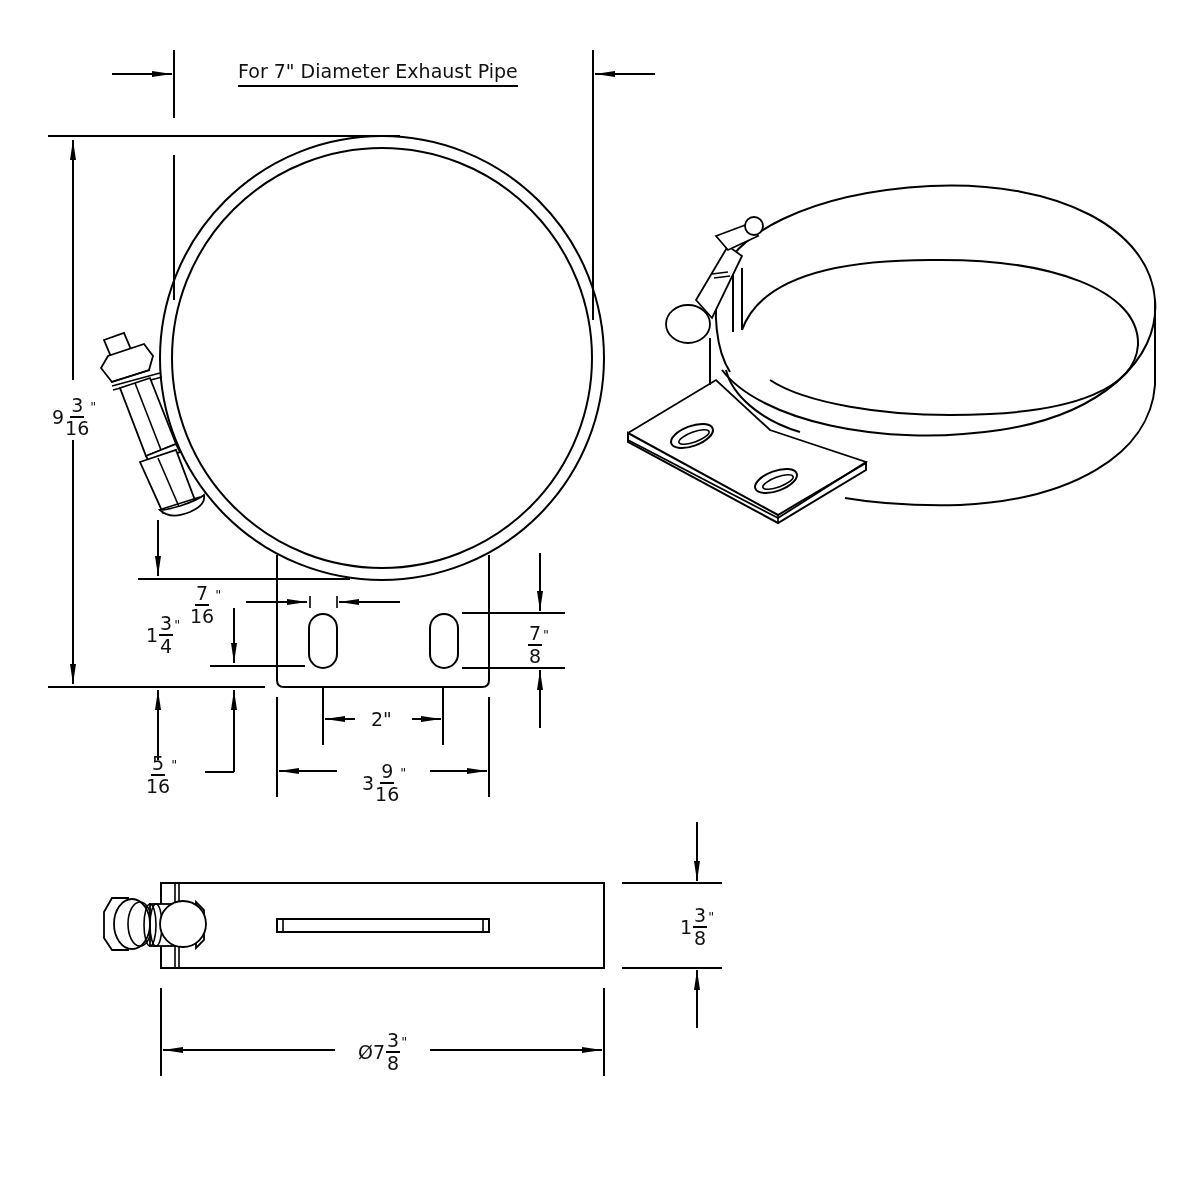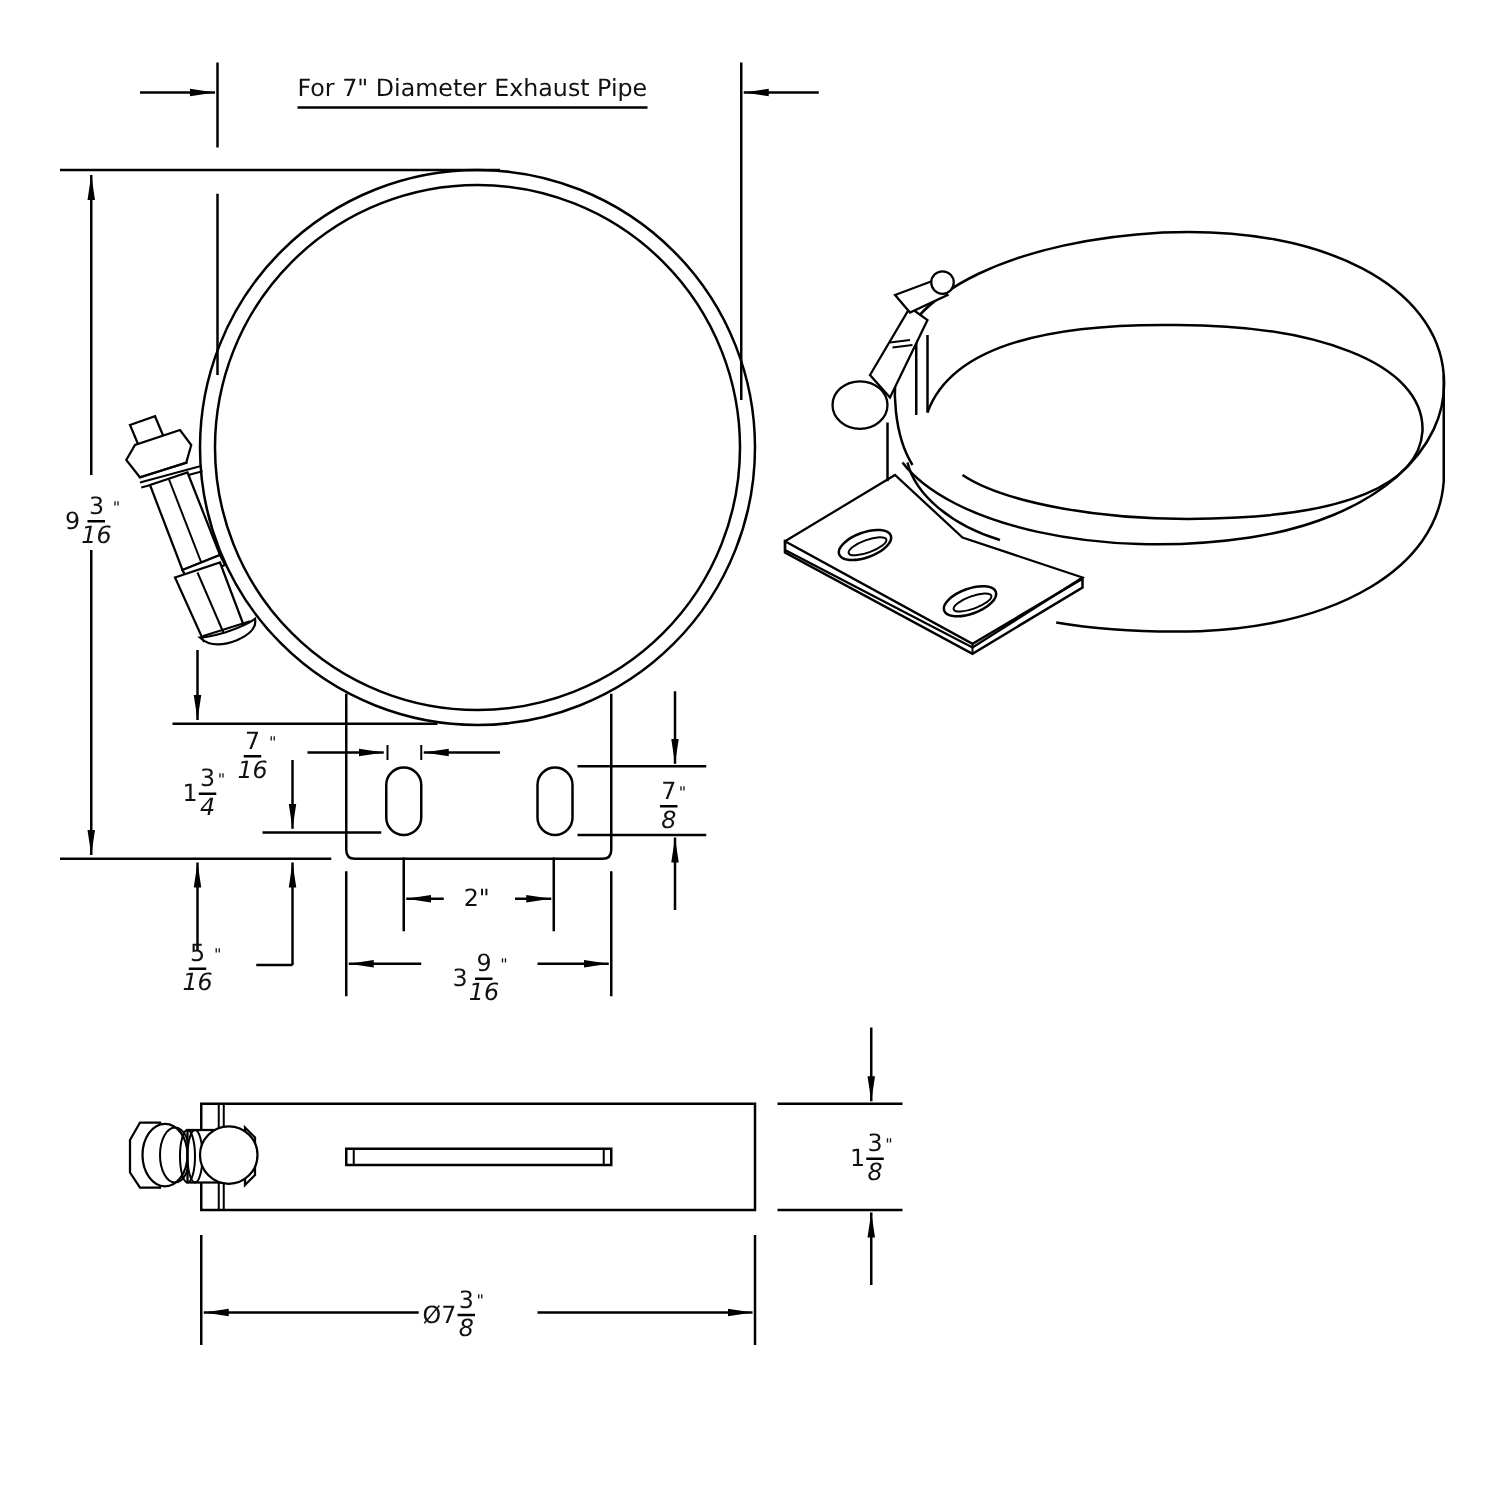--- a/index.html
+++ b/index.html
@@ -7,21 +7,21 @@
   #drawing { position: absolute; left: 0; top: 0; width: 1200px; height: 1200px; }
   .ln { stroke: #000; stroke-width: 2; fill: none; }
   .thin { stroke: #000; stroke-width: 1.6; fill: none; }
   .fillw { stroke: #000; stroke-width: 1.8; fill: #fff; }
   .lbl { position: absolute; color: #111; font-family: "DejaVu Sans", sans-serif; font-size: 18px; line-height: 1; }
   .title { position: absolute; left: 238px; top: 60px; font-size: 19px; color: #111; border-bottom: 2.5px solid #000; padding-bottom: 3px; font-family: "DejaVu Sans", sans-serif; }
   .frac { display: inline-flex; align-items: center; font-size: 19px; color: #111; }
   .frac .whole { margin-right: 1px; }
   .frac .fr { display: inline-flex; flex-direction: column; align-items: center; line-height: 1; }
   .frac .num { border-bottom: 2px solid #000; padding: 0 1px 1px 1px; }
-  .frac .den { padding-top: 1px; font-style: italic; }
+  .frac .den { padding-top: 1px; }
   .frac .unit { align-self: flex-start; font-size: 13px; margin-left: 1px; margin-top: 4px; }
 </style>
 </head>
 <body>
 
 <svg id="drawing" viewBox="0 0 1200 1200" xmlns="http://www.w3.org/2000/svg">
   <defs>
     <marker id="arr" viewBox="0 0 20 10" refX="20" refY="5" markerWidth="20" markerHeight="10" markerUnits="userSpaceOnUse" orient="auto">
       <path d="M0,2 L20,5 L0,8 Z" fill="#000"></path>
     </marker>
@@ -220,20 +220,20 @@
 
 <div class="lbl frac" style="left:680px; top:906px;">
   <span class="whole">1</span>
   <span class="fr">
     <span class="num">3</span>
     <span class="den">8</span>
   </span>
   <span class="unit">"</span>
 </div>
 
-<div class="lbl frac" style="left:338px; top:1031px;">
+<div class="lbl frac" style="left:358px; top:1031px;">
   <span class="whole">Ø7</span>
   <span class="fr">
     <span class="num">3</span>
     <span class="den">8</span>
   </span>
   <span class="unit">"</span>
 </div>
 
 </body></html>

